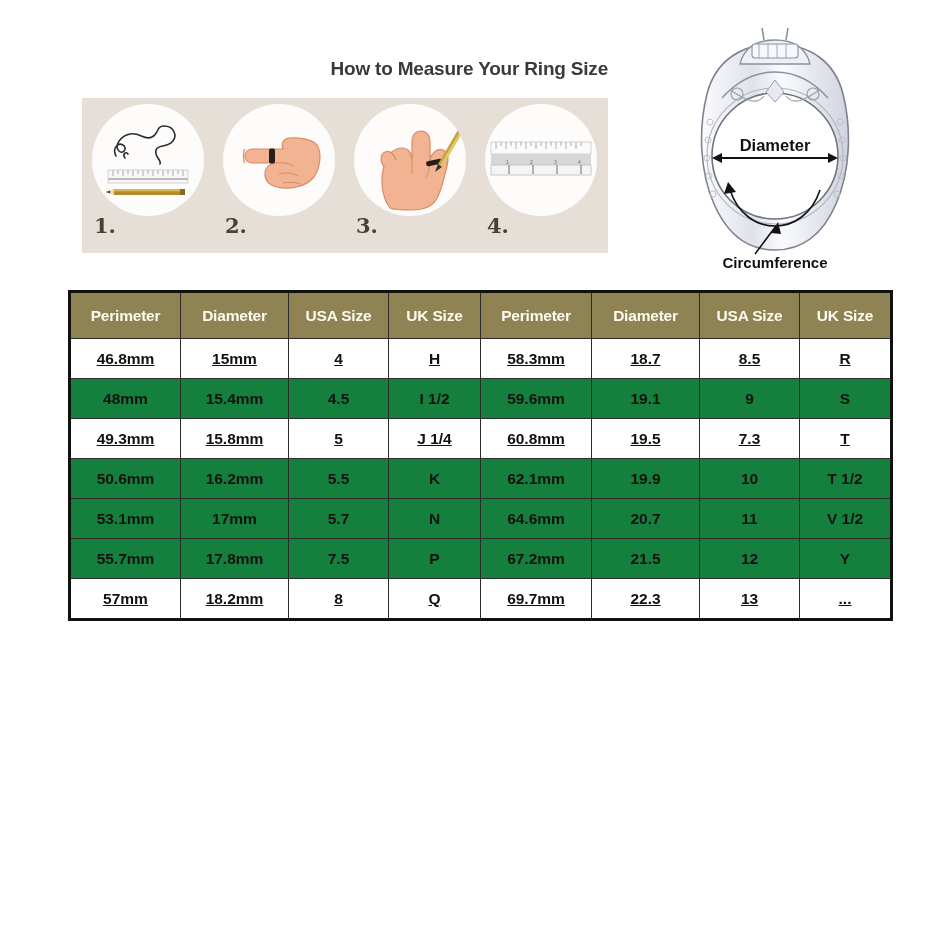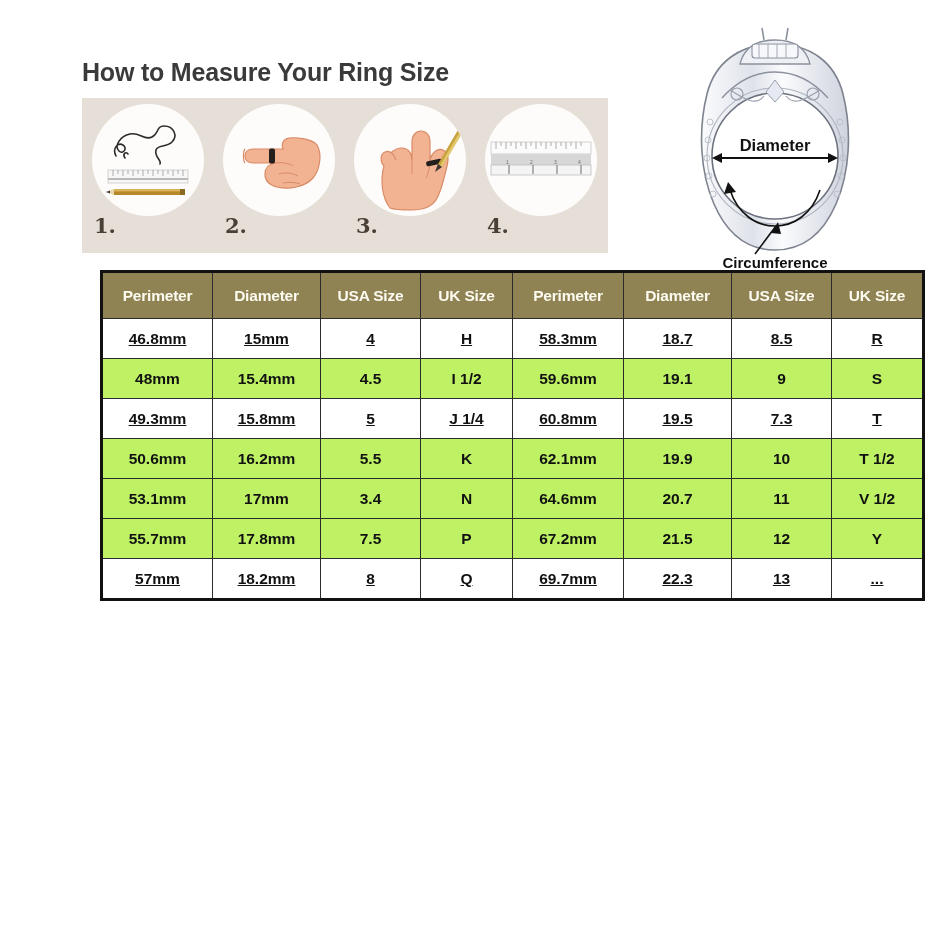--- a/index.html
+++ b/index.html
@@ -21,22 +21,22 @@
     left: 0; top: 0;
     width: 950px;
     height: 272px;
   }
 
   #howto-title {
     position: absolute;
     left: 82px;
     top: 58px;
     width: 526px;
-    text-align: left;
-    font-size: 25px;
+    text-align: right;
+    font-size: 19px;
     font-weight: bold;
     color: #3a3a3a;
     letter-spacing: -0.2px;
   }
 
   #steps-panel {
     position: absolute;
     left: 82px;
     top: 98px;
     width: 526px;
@@ -77,23 +77,22 @@
     top: 22px;
     width: 230px;
     height: 250px;
   }
   #ring-diagram svg { display: block; }
 
   
   #size-table-wrap {
     position: absolute;
     left: 68px;
-    top: 270px;
+    top: 290px;
     width: 815px;
-    margin-left: 32px;
   }
   table#size-table {
     border-collapse: collapse;
     width: 815px;
     table-layout: fixed;
     border: 3px solid #111111;
   }
   table#size-table th,
   table#size-table td {
     border: 1px solid #2b2b2b;
@@ -110,21 +109,21 @@
     color: #fdfaf0;
     font-size: 15.5px;
     height: 45px;
     letter-spacing: -0.2px;
   }
   tbody tr.odd td {
     background: #ffffff;
     text-decoration: underline;
   }
   tbody tr.even td {
-    background: #bef264;
+    background: #15803d;
   }
   td.mid-left, th.mid-left {
     border-right: 3px solid #111111;
   }
   
   col.c-per { width: 111px; }
   col.c-dia { width: 108px; }
   col.c-usa { width: 100px; }
   col.c-uk  { width: 92px; }
 </style>
@@ -406,21 +405,21 @@
         <td>5.5</td>
         <td class="mid-left">K</td>
         <td>62.1mm</td>
         <td>19.9</td>
         <td>10</td>
         <td>T 1/2</td>
       </tr>
       <tr class="even">
         <td>53.1mm</td>
         <td>17mm</td>
-        <td>3.4</td>
+        <td>5.7</td>
         <td class="mid-left">N</td>
         <td>64.6mm</td>
         <td>20.7</td>
         <td>11</td>
         <td>V 1/2</td>
       </tr>
       <tr class="even">
         <td>55.7mm</td>
         <td>17.8mm</td>
         <td>7.5</td>

